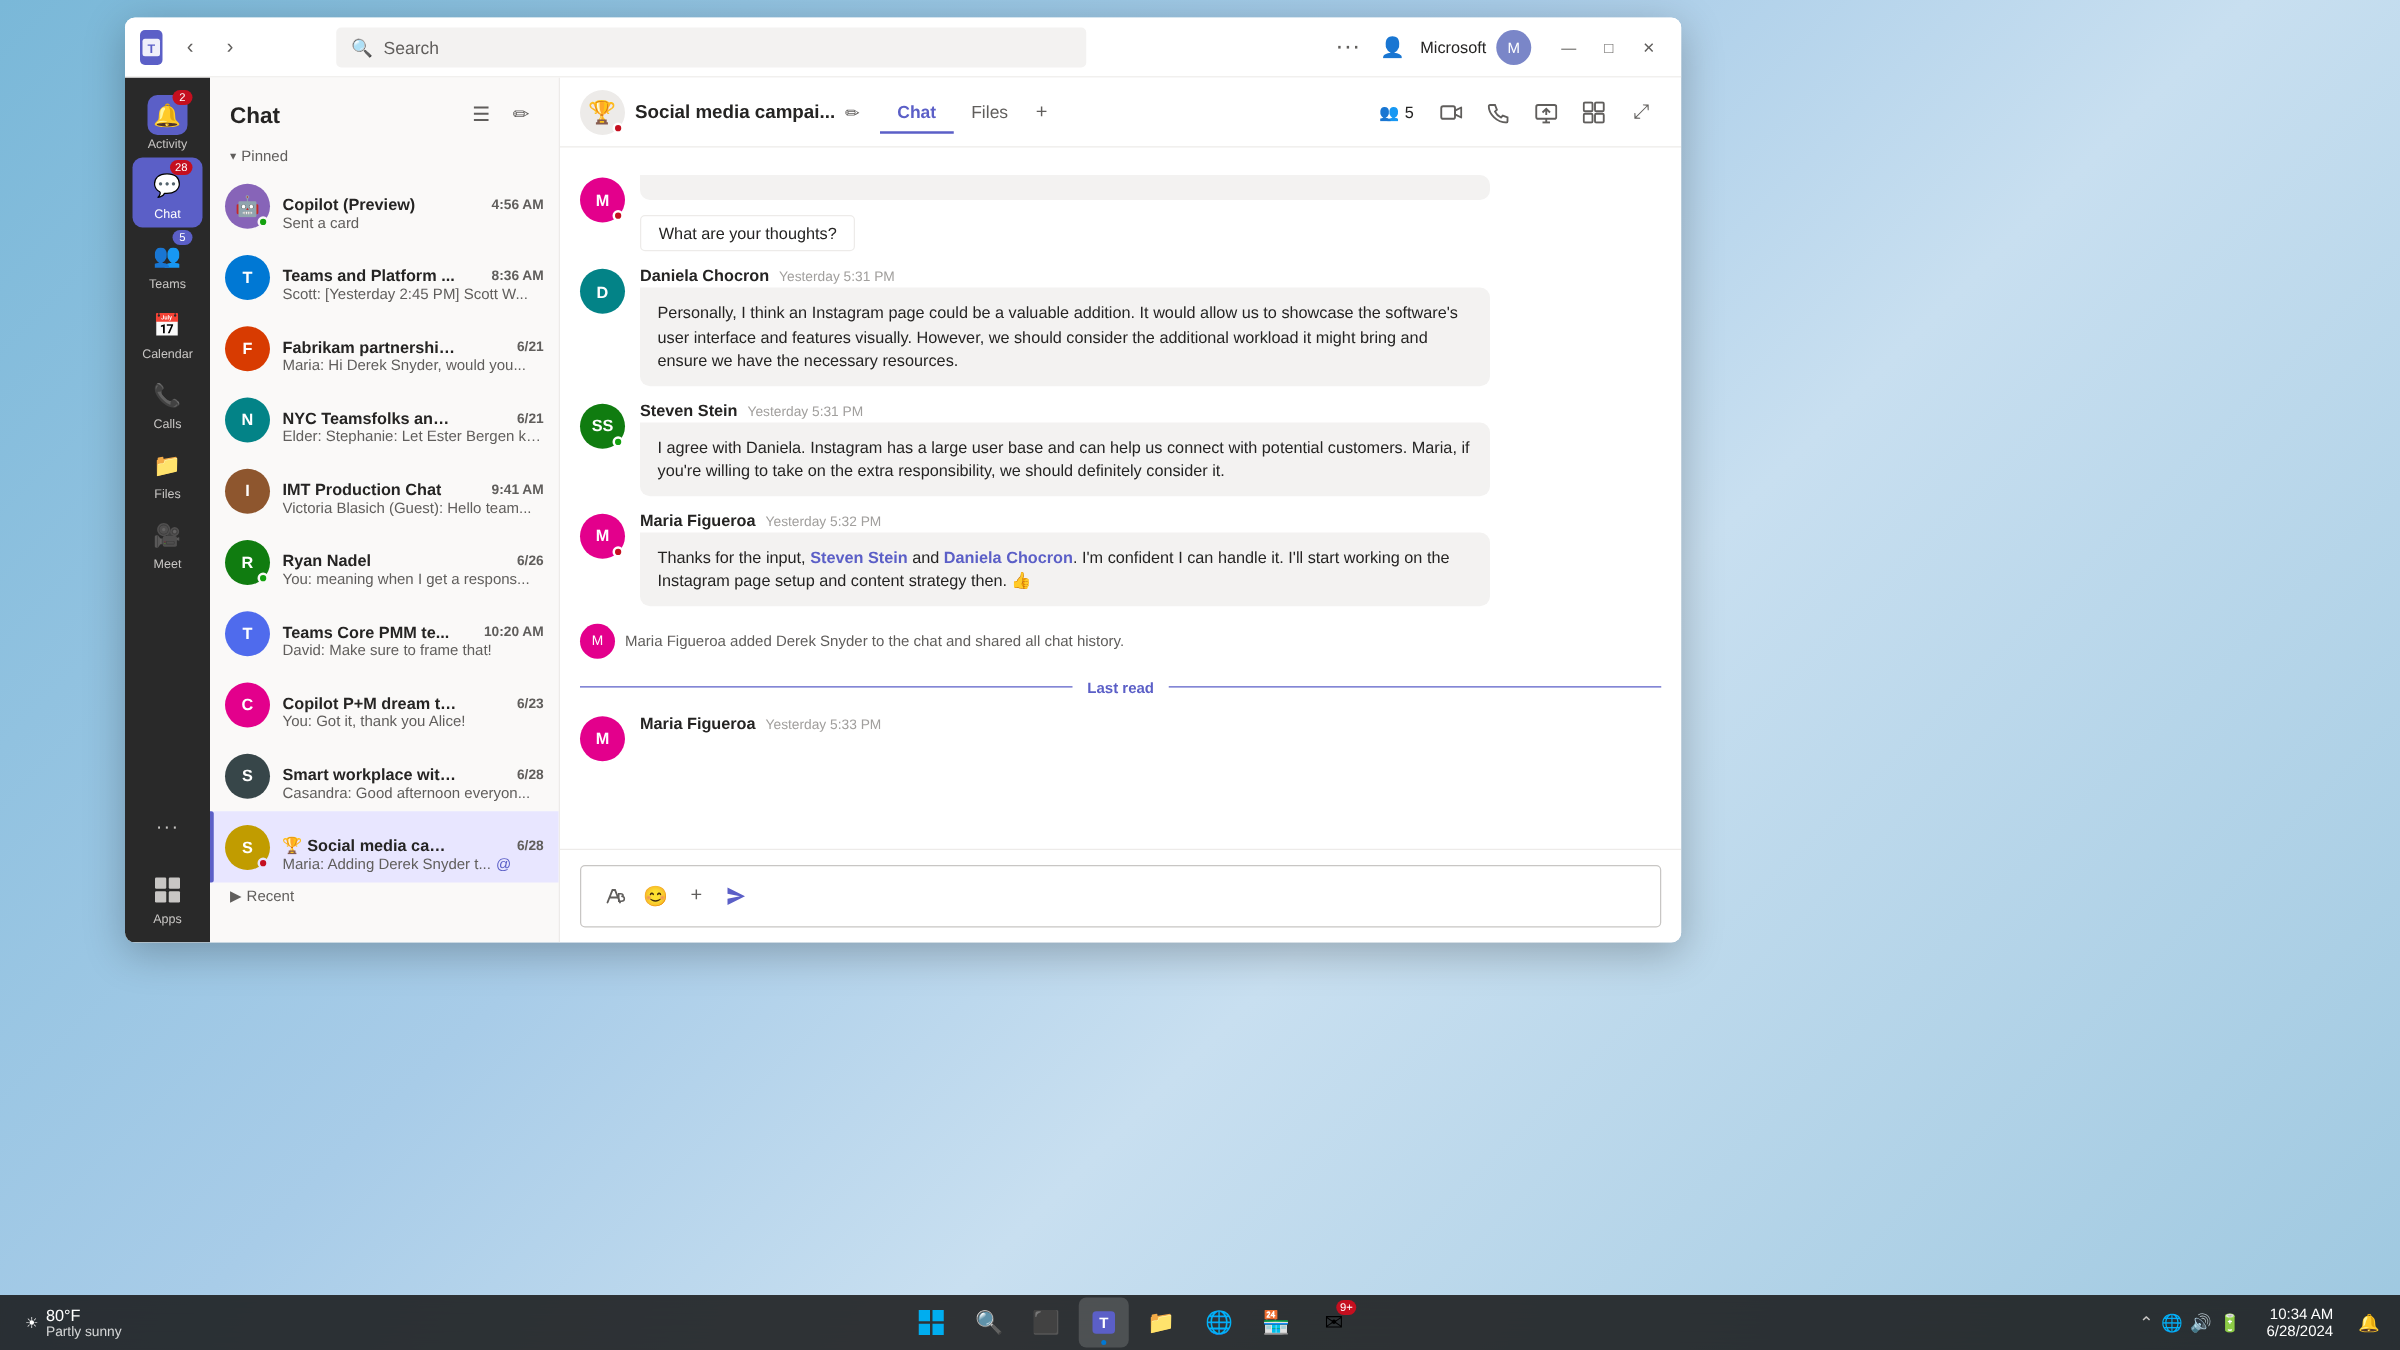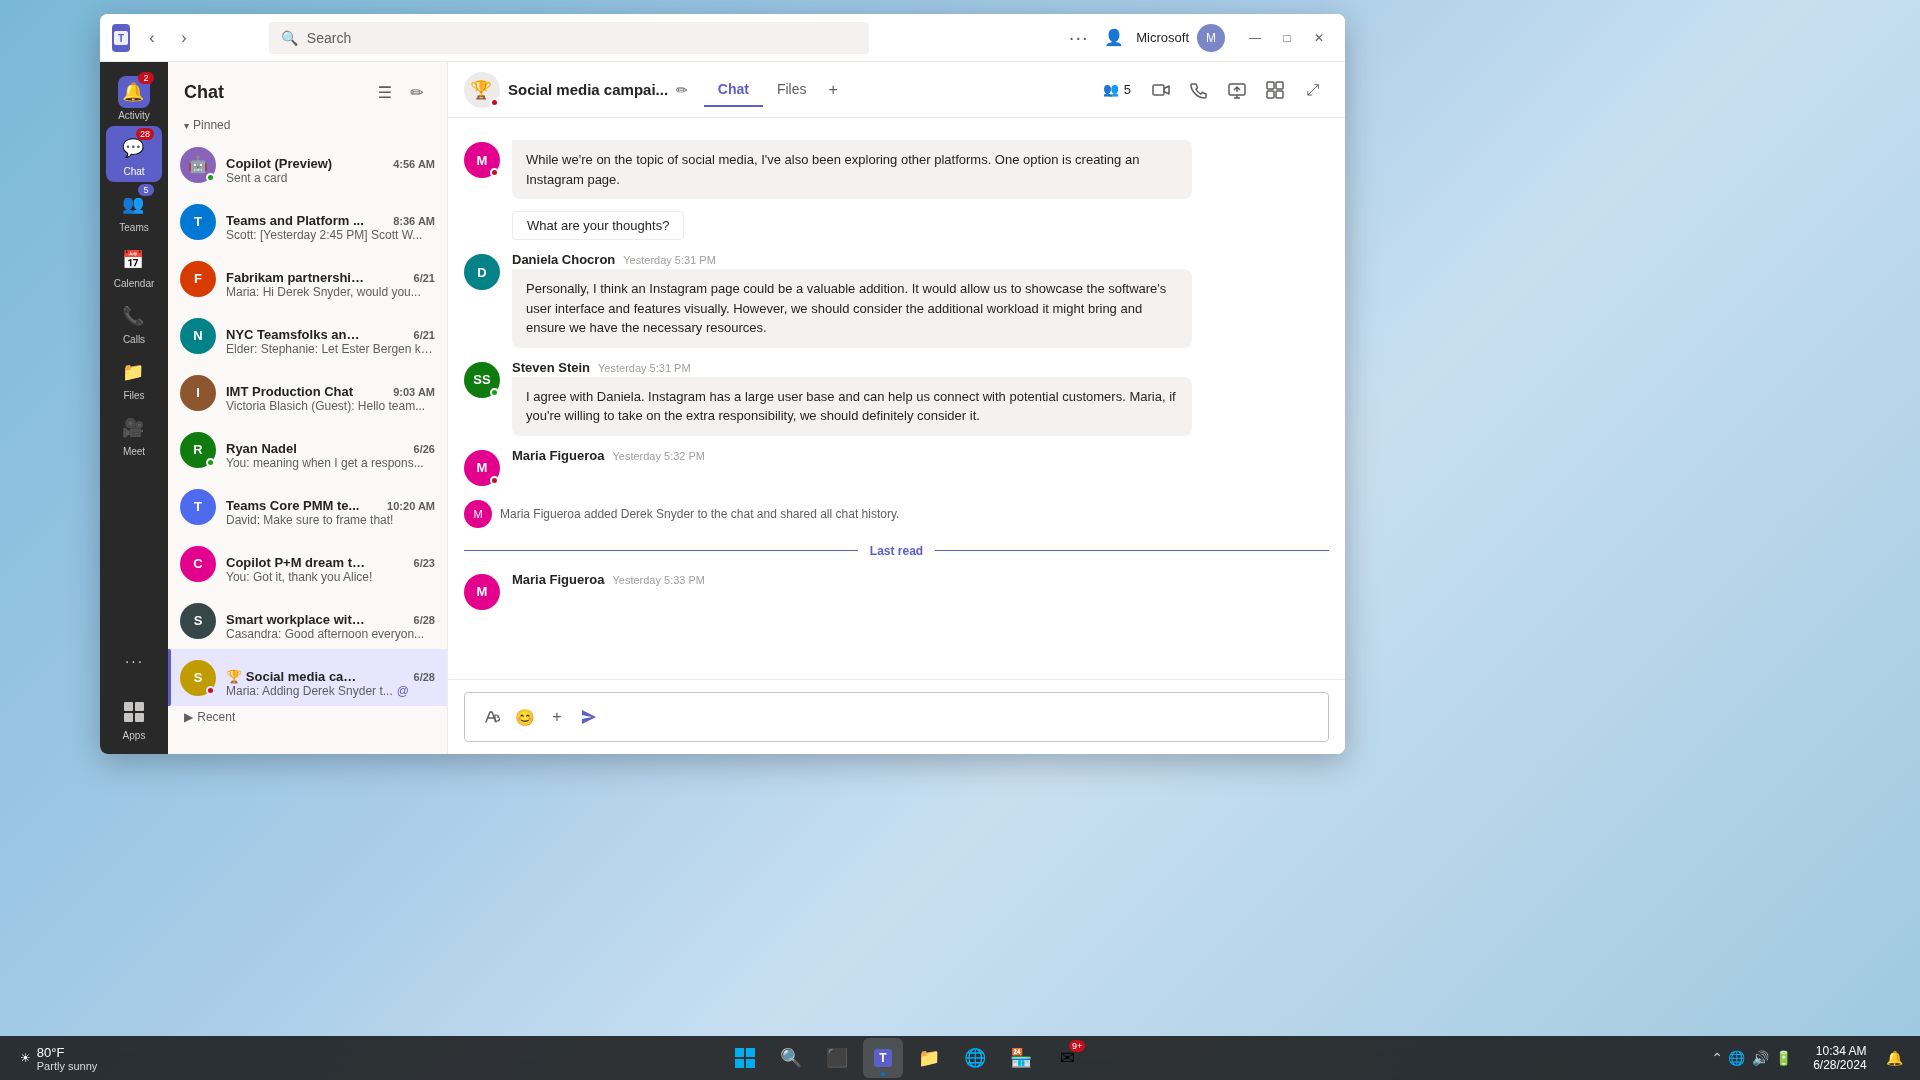--- a/index.html
+++ b/index.html
@@ -288,21 +288,21 @@
           </div>
         </div>
 
         <div class="chat-item">
           <div class="chat-avatar" style="background:#8e562e;">
             <span style="font-size:13px;font-weight:600;color:white;">I</span>
           </div>
           <div class="chat-info">
             <div class="chat-name">
               <span class="chat-name-text">IMT Production Chat</span>
-              <span class="chat-time">9:03 AM</span>
+              <span class="chat-time">9:41 AM</span>
             </div>
             <div class="chat-preview">Victoria Blasich (Guest): Hello team...</div>
           </div>
         </div>
 
         <div class="chat-item">
           <div class="chat-avatar" style="background:#107c10;">
             <span style="font-size:13px;font-weight:600;color:white;">R</span>
             <span class="status-dot status-green"></span>
           </div>
@@ -432,21 +432,20 @@
 
       <div class="messages-area">
 
         <div class="message-group">
           <div class="message-avatar" style="background:#e3008c;">
             M
             <span class="status-dot status-red" style="background:#c50f1f;"></span>
           </div>
           <div class="message-content">
             <div class="message-bubble">
-              <p>While we're on the topic of social media, I've also been exploring other platforms. One option is creating an Instagram page.</p>
             </div>
             <div style="margin-top:8px;">
               <div class="message-quote">What are your thoughts?</div>
             </div>
           </div>
         </div>
 
         <div class="message-group">
           <div class="message-avatar" style="background:#038387;">D</div>
           <div class="message-content">
@@ -478,20 +477,23 @@
 
         <div class="message-group">
           <div class="message-avatar" style="background:#e3008c;">
             M
             <span class="status-dot status-red" style="background:#c50f1f;"></span>
           </div>
           <div class="message-content">
             <div class="message-meta">
               <span class="message-sender">Maria Figueroa</span>
               <span class="message-time">Yesterday 5:32 PM</span>
+            </div>
+            <div class="message-bubble">
+              Thanks for the input, <span class="mention-link">Steven Stein</span> and <span class="mention-link">Daniela Chocron</span>. I'm confident I can handle it. I'll start working on the Instagram page setup and content strategy then. 👍
             </div>
           </div>
         </div>
 
         <div class="system-message">
           <div class="sys-avatar" style="background:#e3008c;">M</div>
           <span class="sys-text">Maria Figueroa added Derek Snyder to the chat and shared all chat history.</span>
         </div>
 
         <div class="last-read-divider">

